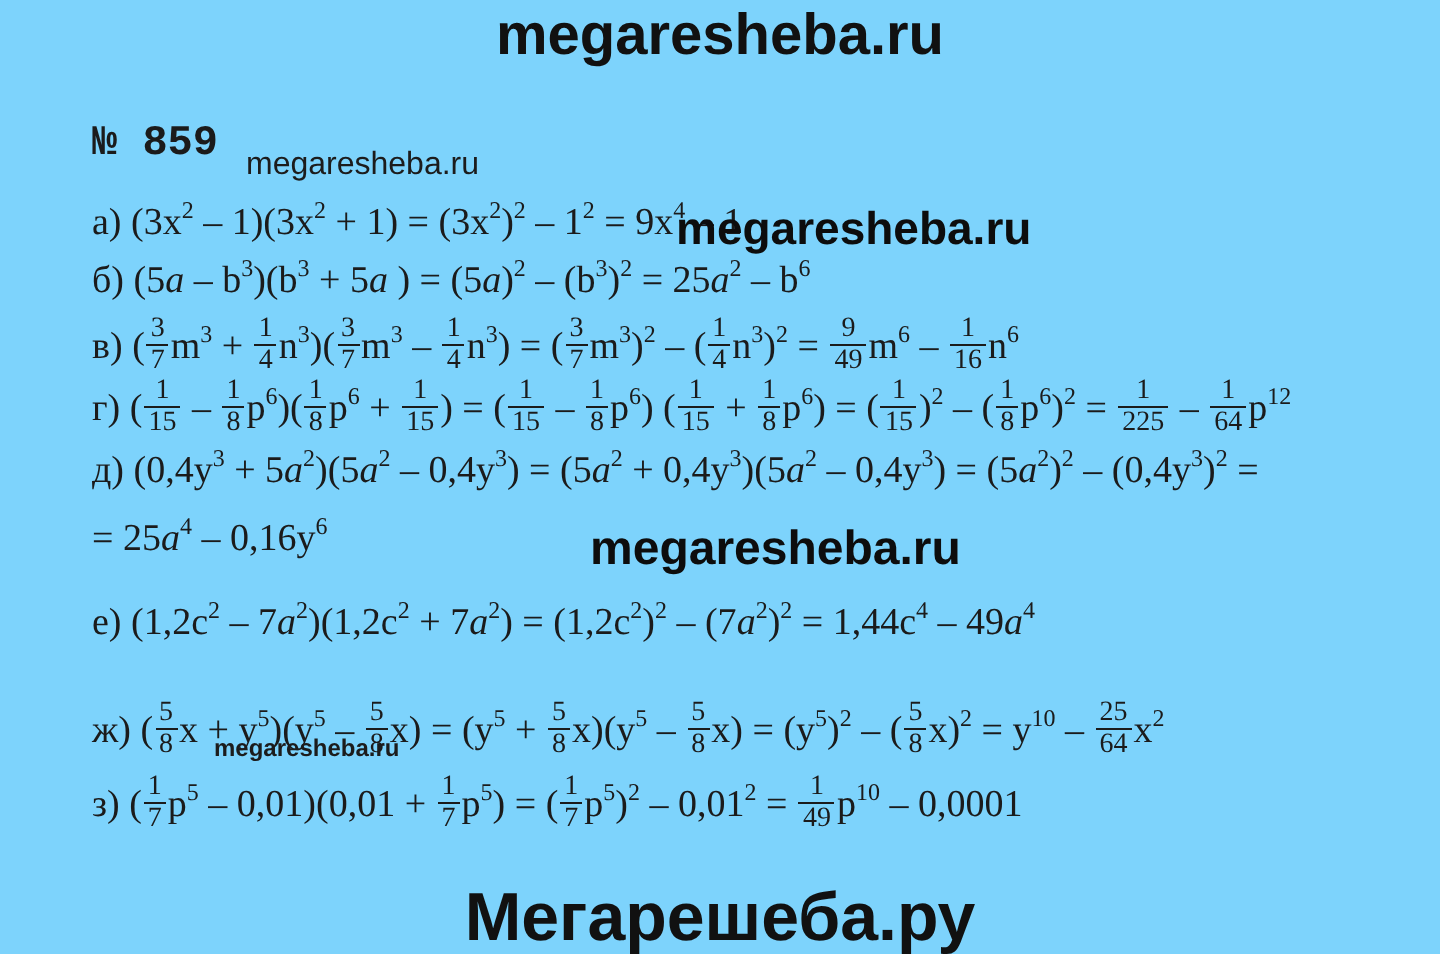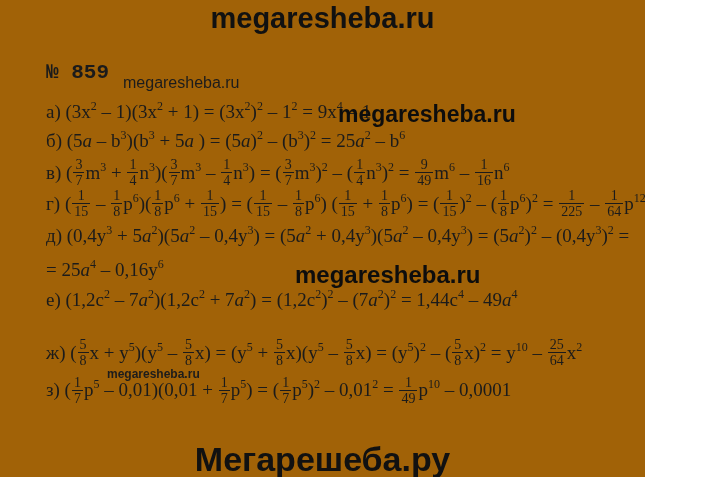--- a/index.html
+++ b/index.html
@@ -3,21 +3,21 @@
 <meta charset="utf-8">
 <style>
   html, body { margin: 0; padding: 0; }
   body {
     width: 720px; height: 477px;
     background: #ffffff;
     font-family: "Liberation Serif", serif;
     color: #1b1b1b;
     overflow: hidden;
   }
-  .page { position: relative; width: 645px; height: 477px; background: #a16207; overflow: hidden; }
+  .page { position: relative; width: 720px; height: 477px; background: #7dd3fc; overflow: hidden; }
 
   .wm-header {
     position: absolute; top: 2px; left: 0; width: 100%;
     text-align: center;
     font-family: "Liberation Sans", sans-serif;
     font-weight: 700; font-size: 29px; color: #111111;
   }
   .footer-brand {
     position: absolute; top: 440px; left: 0; width: 100%;
     text-align: center;
@@ -50,21 +50,21 @@
   .solutions { position: absolute; left: 46px; top: 99px; width: 668px; }
   .math-line {
     font-size: 19px; line-height: 26px;
     white-space: pre; color: #1b1b1b;
   }
   .math-line[data-line="a"]  { margin-bottom: 3px; }
   .math-line[data-line="b"]  { margin-bottom: 6px; }
   .math-line[data-line="v"]  { margin-bottom: 2px; }
   .math-line[data-line="g"]  { margin-bottom: 3px; }
   .math-line[data-line="d1"] { margin-bottom: 8px; }
-  .math-line[data-line="d2"] { margin-bottom: 4px; }
+  .math-line[data-line="d2"] { margin-bottom: 16px; }
   .math-line[data-line="e"]  { margin-bottom: 27px; }
   .math-line[data-line="zh"] { margin-bottom: 8px; }
 
   .tok { white-space: pre; }
   .var-i { font-style: italic; white-space: pre; }
   .sup { font-size: 12px; line-height: 0; position: relative; top: -1px; }
   .frac {
     display: inline-flex; flex-direction: column; align-items: center;
     vertical-align: middle; font-size: 14px; line-height: 13px;
     margin: 0 1px; position: relative; top: -2px;

